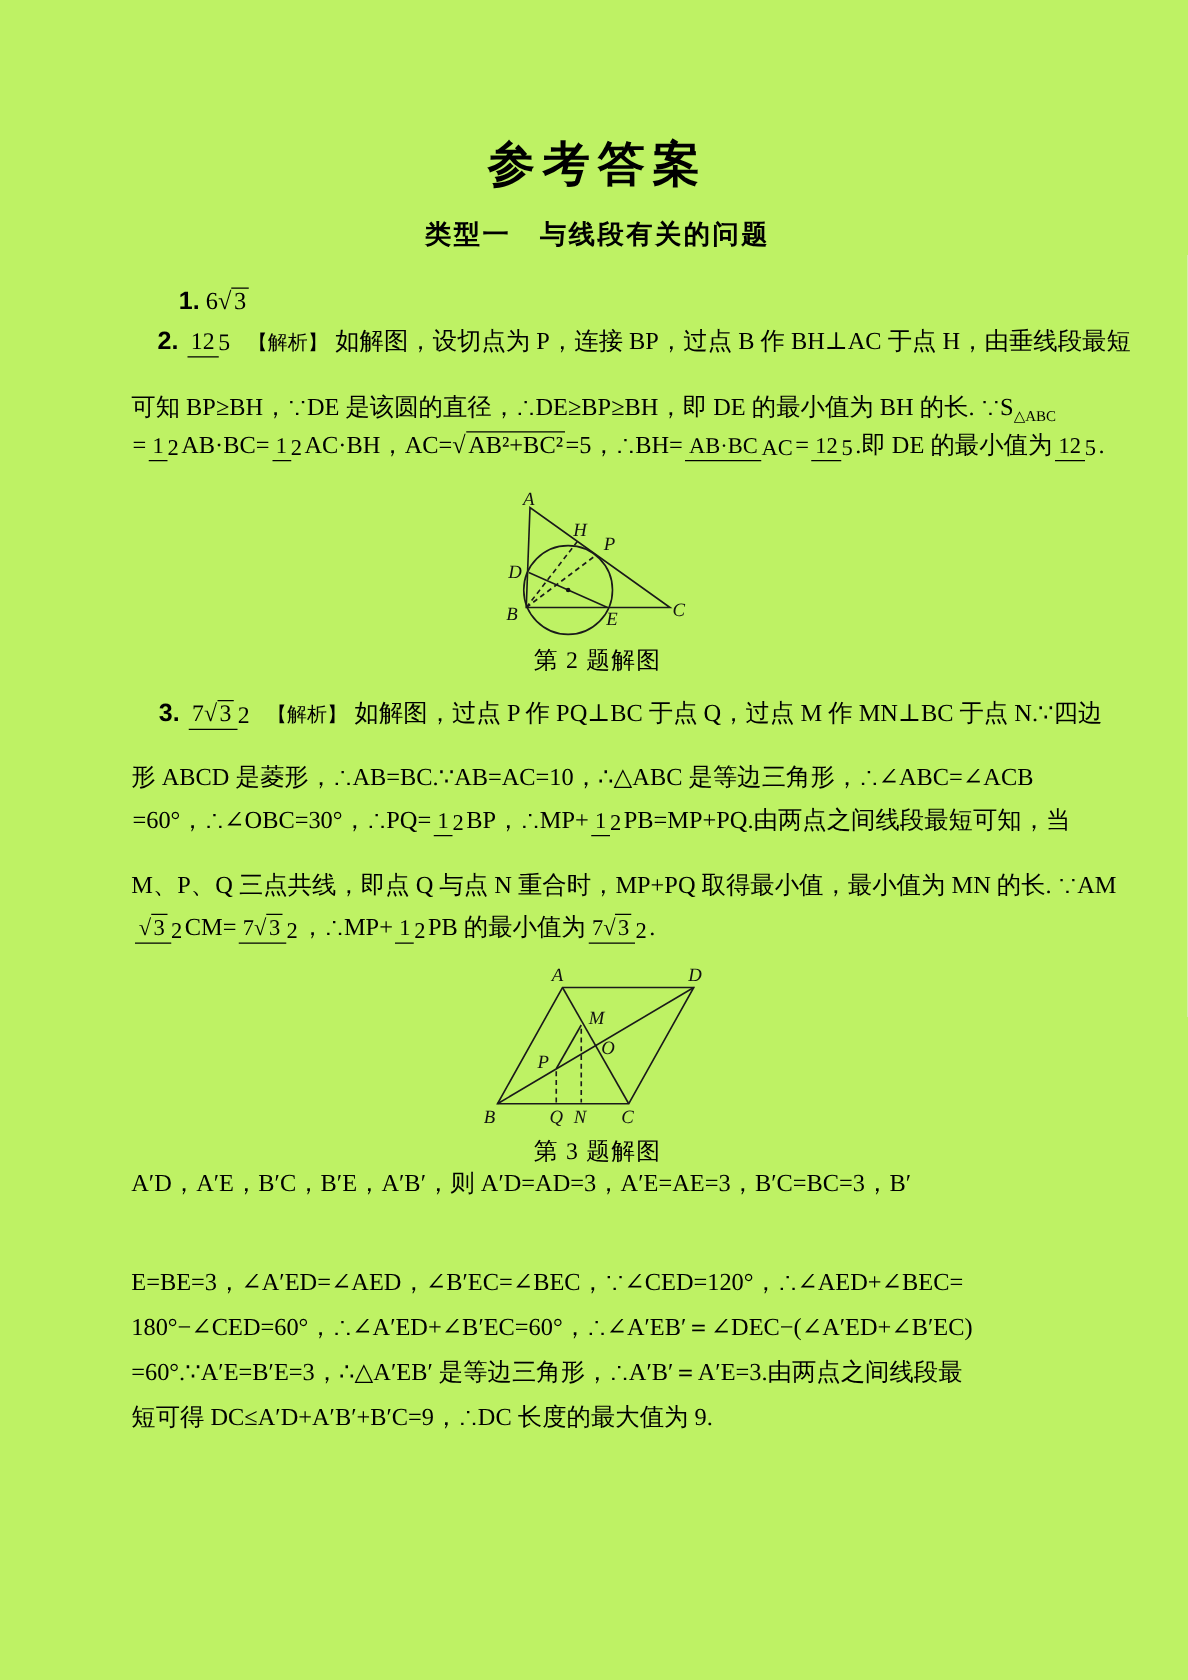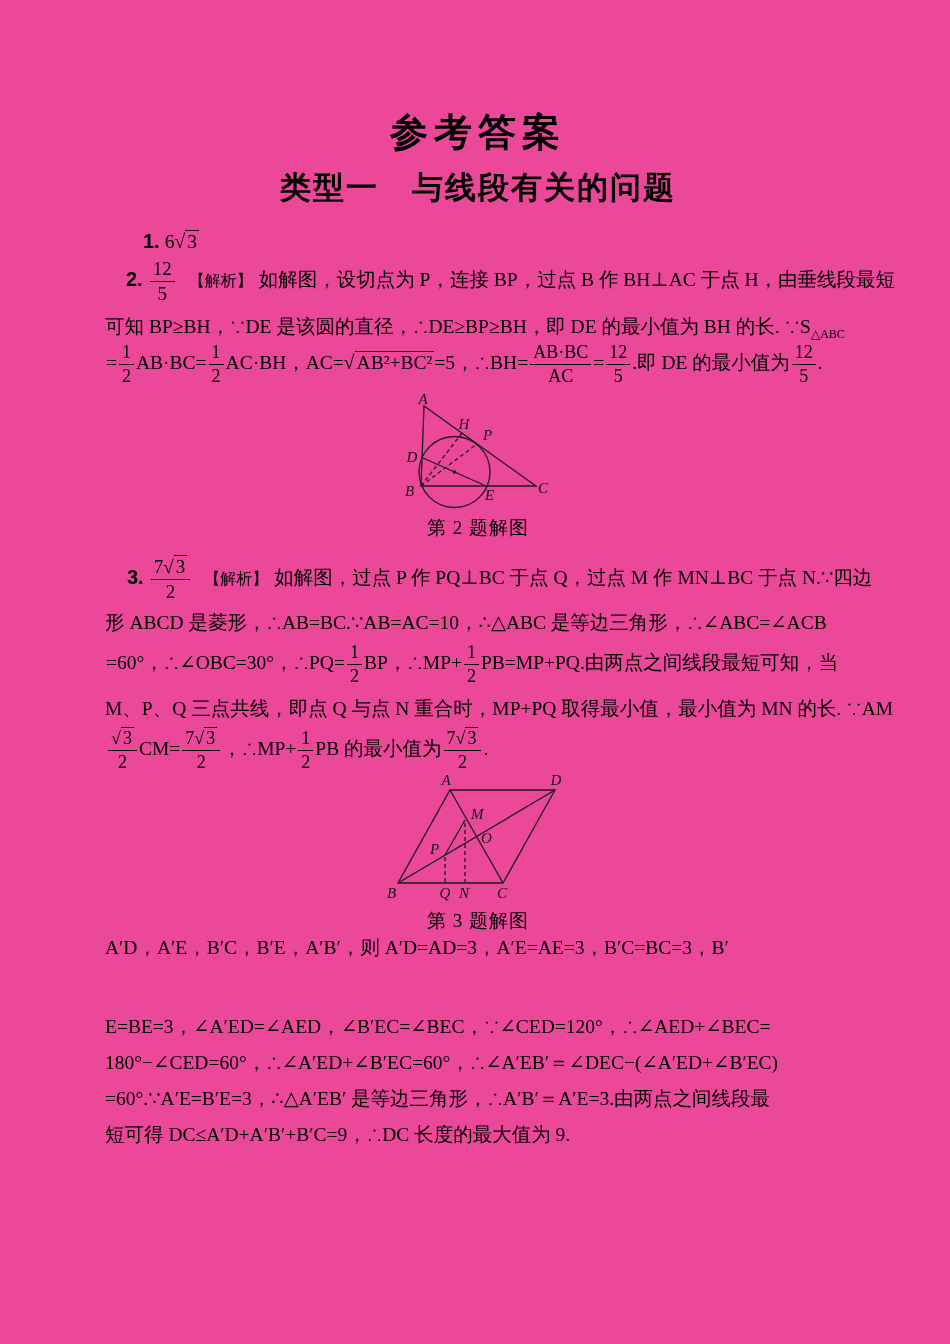--- a/index.html
+++ b/index.html
@@ -1,30 +1,30 @@
 <!DOCTYPE html>
 <html><head>
 <meta charset="utf-8">
 <style>
   html,body{margin:0;padding:0;background:#e8e8e8;}
-  .page{position:relative;width:950px;height:1344px;background:#ec4899;color:#000;
+  .page{position:relative;width:950px;height:1344px;background:#bef264;color:#000;
         font-family:"Liberation Serif","DejaVu Serif",serif;overflow:hidden;margin:0 auto;}
   .abs{position:absolute;}
   .t{font-size:19.5px;line-height:30px;white-space:nowrap;}
   .title{top:110px;left:100px;width:756px;text-align:center;
          font-family:"Liberation Sans","DejaVu Sans",sans-serif;
          font-weight:bold;font-size:38px;letter-spacing:6px;line-height:44px;}
   .subtitle{top:171px;left:100px;width:756px;text-align:center;
          font-family:"Liberation Sans","DejaVu Sans",sans-serif;
-         font-weight:bold;font-size:31px;letter-spacing:2px;line-height:34px;}
+         font-weight:bold;font-size:21px;letter-spacing:2px;line-height:34px;}
   .num{font-family:"Liberation Sans","DejaVu Sans",sans-serif;font-weight:bold;
        font-size:20px;margin-right:5px;}
   .jx{font-family:"Liberation Sans","DejaVu Sans",sans-serif;font-weight:normal;
       font-size:16px;margin:0 6px 0 12px;}
-  .frac{display:inline-flex;flex-direction:column;align-items:center;justify-content:center;
+  .frac{display:inline-flex;flex-direction:row;align-items:center;justify-content:center;
         vertical-align:middle;line-height:1.15;font-size:18px;margin:0 2px;text-align:center;}
   .frac .fn{display:inline-block;border-bottom:1.3px solid #000;padding:0 3px 1px;}
   .frac .fd{display:inline-block;padding-top:1px;}
   .frac.big{font-size:19px;}
   .sqrt{white-space:nowrap;}
   .sqrt .rs{font-style:normal;}
   .sqrt .rb{border-top:1.3px solid #000;padding:0 2px;}
   sub.s{font-size:12px;vertical-align:-5px;letter-spacing:0;}
   .cap{font-size:19px;letter-spacing:1px;text-align:center;width:750px;left:103px;}
   svg text{font-family:"Liberation Serif","DejaVu Serif",serif;font-style:italic;

